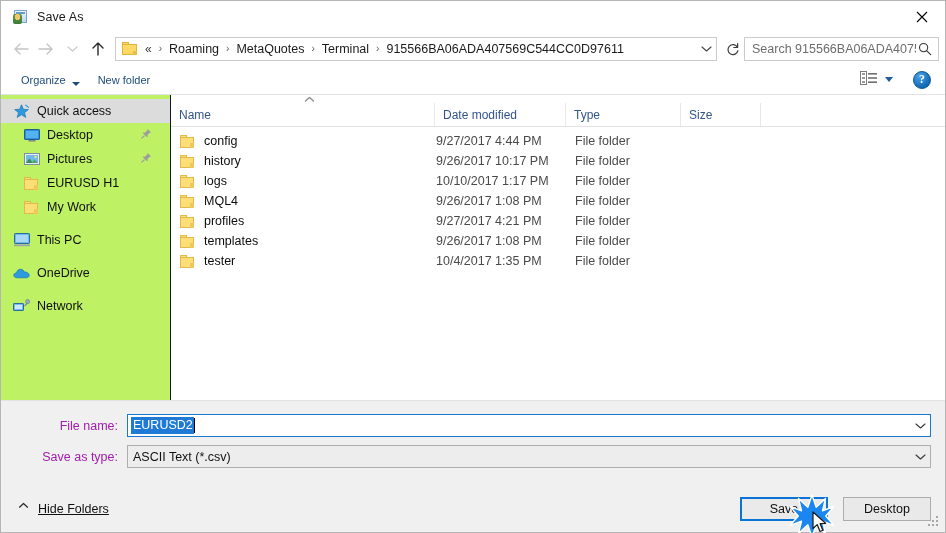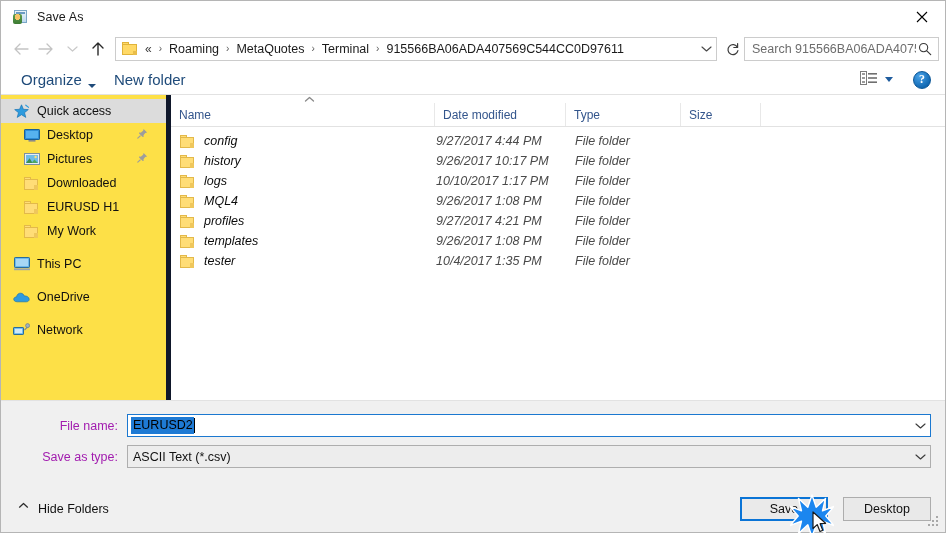--- a/index.html
+++ b/index.html
@@ -179,21 +179,21 @@
 
   
   #toolbar {
     height: 30px; flex: 0 0 30px;
     display: flex; align-items: center;
     border-bottom: 1px solid #e2e2e2;
     background: #ffffff;
     padding: 0 8px 0 14px;
   }
   .tb-item {
-    font-size: 15px;
+    font-size: 11px;
     color: #1f4b7a;
     display: flex; align-items: flex-end;
     padding: 3px 6px;
     margin-right: 6px;
     white-space: nowrap;
   }
   .tb-caret {
     margin-left: 6px;
     width: 0; height: 0;
     border-left: 4px solid transparent;
@@ -222,22 +222,22 @@
 
   
   #body {
     flex: 1 1 auto;
     display: flex;
     min-height: 0;
     border-bottom: 1px solid #e2e2e2;
   }
   #sidebar {
     width: 170px; flex: 0 0 170px;
-    background: #fde047;
-    border-right: 5px solid #0f172a;
+    background: #bef264;
+    border-right: 1px solid #0f172a;
     padding-top: 4px;
     overflow: hidden;
   }
   .side-item {
     height: 24px;
     display: flex; align-items: center;
     padding-left: 22px;
     font-size: 12.5px;
     color: #101010;
     position: relative;
@@ -303,21 +303,21 @@
   .col.date  { width: 131px; flex: 0 0 131px; }
   .col.type  { width: 115px; flex: 0 0 115px; }
   .col.size  { width: 80px;  flex: 0 0 80px; }
   .col.filler { flex: 1 1 auto; border-right: none; }
   #sort-indicator {
     position: absolute;
     left: 132px; top: -7px;
     width: 12px; height: 8px;
     display: flex; align-items: flex-start; justify-content: center;
   }
-  #rows { flex: 1 1 auto; overflow: hidden; padding-top: 4px; font-style: italic; }
+  #rows { flex: 1 1 auto; overflow: hidden; padding-top: 4px; }
   .row {
     height: 20px;
     display: flex; align-items: center;
     font-size: 12.5px;
     color: #0c0c0c;
   }
   .row .cell-name {
     width: 264px; flex: 0 0 264px;
     display: flex; align-items: center;
     padding-left: 9px;
@@ -355,21 +355,21 @@
   #filename-field {
     flex: 1 1 auto;
     height: 23px;
     border: 1px solid #1b78d0;
     background: #ffffff;
     display: flex; align-items: center;
     padding-left: 3px;
   }
   #filename-value {
     font-size: 12.5px;
-    color: #000000;
+    color: #ffffff;
     background: #1e7ad4;
     padding: 1px 1px 1px 2px;
     line-height: 15px;
   }
   #filename-caret {
     width: 1px; height: 15px;
     background: #000;
     margin-left: 0px;
   }
   .combo-arrow-box {
@@ -394,20 +394,21 @@
     height: 46px;
     background: #f0f0f0;
     display: flex; align-items: center;
     padding: 0 14px 0 14px;
     position: relative;
   }
   #hide-folders {
     display: flex; align-items: flex-start;
     font-size: 12.5px;
     color: #111111;
+    text-decoration: underline;
   }
   #hide-caret {
     margin-right: 9px; margin-left: 3px;
     display: flex; align-items: center;
   }
   #footer-spacer { flex: 1 1 auto; }
   .dlg-btn {
     width: 88px; height: 24px;
     font-size: 12.5px;
     color: #101010;
@@ -591,30 +592,20 @@
               <path d="M2 10 L5.6 5.2 L8.6 10 Z" fill="#3c8f4e"></path>
               <path d="M7.5 10 L10.4 6.4 L14 10 Z" fill="#4fa860"></path>
               <circle cx="11.6" cy="4" r="1.2" fill="#fbe07a"></circle>
             </svg>
           </span>
           <span class="side-label">Pictures</span>
           <span class="pin"><svg width="11" height="11" viewBox="0 0 11 11">
               <path d="M6.6 0.9 L10.1 4.4 L8.3 5 L6.4 7.3 L6.9 8.6 L5.7 9.1 L2 5.4 L2.5 4.2 L3.8 4.7 L6.1 2.8 Z" fill="#9d9d9d"></path>
               <path d="M3.2 7.8 L0.8 10.2" stroke="#9d9d9d" stroke-width="1.1" stroke-linecap="round"></path>
             </svg></span>
-        </div>
-        <div class="side-item">
-          <span class="side-icon">
-            <span class="folder-ico">
-              <span class="tab"></span>
-              <span class="body"></span>
-              <span class="fold"></span>
-            </span>
-          </span>
-          <span class="side-label">Downloaded</span>
         </div>
         <div class="side-item">
           <span class="side-icon">
             <span class="folder-ico">
               <span class="tab"></span>
               <span class="body"></span>
               <span class="fold"></span>
             </span>
           </span>
           <span class="side-label">EURUSD H1</span>

